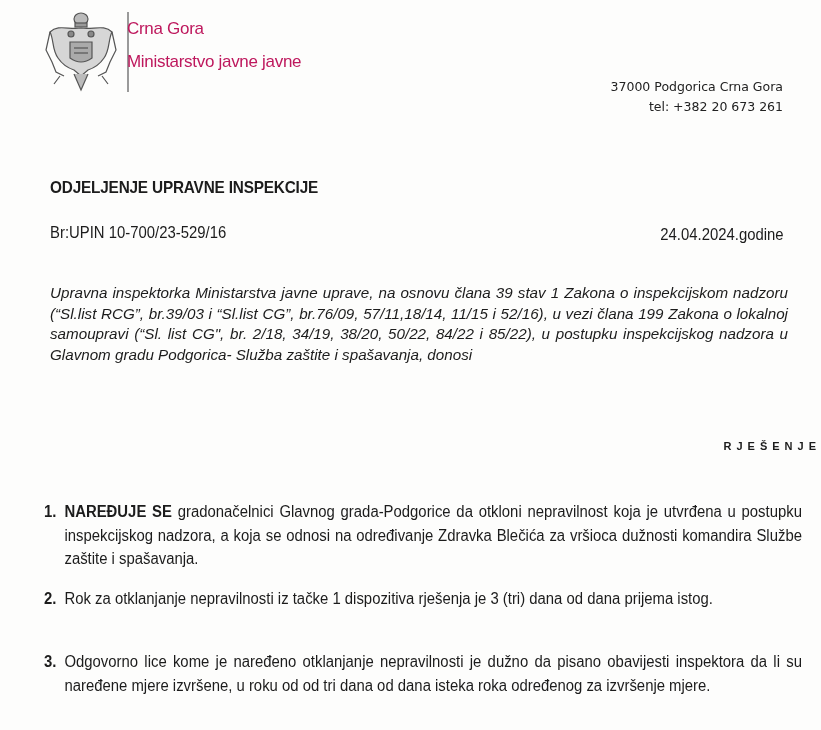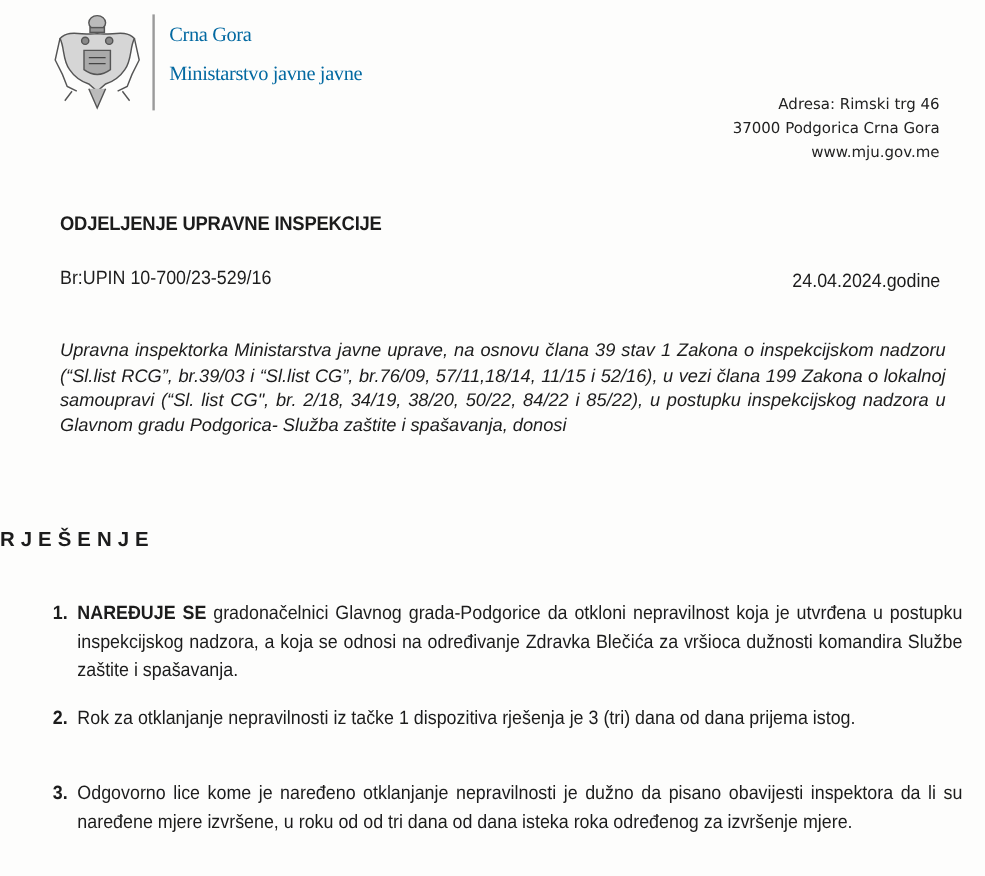--- a/index.html
+++ b/index.html
@@ -3,29 +3,29 @@
 <meta charset="utf-8">
 <style>
   html, body { margin:0; padding:0; }
   body {
     width:821px; height:730px; overflow:hidden; position:relative;
     background:#fdfdfc; color:#1c1c1c;
     font-family:"Liberation Sans", sans-serif;
   }
   .crest { position:absolute; left:44px; top:10px; width:74px; height:84px; }
   .divider { position:absolute; left:127px; top:12px; width:2px; height:80px; background:#9a9a9a; }
-  .org { position:absolute; left:141px; font-family:Liberation Serif, serif; font-size:17px; color:#0369a1; letter-spacing:-0.3px; }
+  .org { position:absolute; left:127px; font-family:Liberation Sans, sans-serif; font-size:17px; color:#be185d; letter-spacing:-0.3px; }
   .org.country { top:19px; }
   .org.ministry { top:52px; }
   .address { position:absolute; right:38px; top:77px; text-align:right; font-family:"DejaVu Sans", sans-serif; font-size:12.5px; line-height:20px; color:#222; }
   .dept { position:absolute; left:50px; top:178px; font-weight:bold; font-size:16.5px; letter-spacing:-0.2px; transform:scaleX(0.93); transform-origin:left; }
   .refno { position:absolute; left:50px; top:224px; font-size:16px; transform:scaleX(0.93); transform-origin:left; }
   .date { position:absolute; right:37px; top:226px; font-size:16px; transform:scaleX(0.93); transform-origin:right; }
   .intro { position:absolute; left:50px; top:283px; width:738px; font-size:15.2px; line-height:20.6px; text-align:justify;font-style:italic; }
-  .title { position:absolute; left:0; width:821px; top:440px; text-align:left; font-weight:bold; font-size:17px; letter-spacing:5px; }
+  .title { position:absolute; left:0; width:821px; top:440px; text-align:right; font-weight:bold; font-size:11px; letter-spacing:5px; }
   .item { position:absolute; left:44px; width:758px; font-size:16px; line-height:23.5px; text-align:justify; transform:scaleX(0.93); transform-origin:left; width:815px; }
   .item .num { font-weight:bold; position:absolute; left:0; top:0; }
   .item .body { display:block; margin-left:22px; }
   .item .lead { font-weight:bold; }
   .item1 { top:500px; }
   .item2 { top:587px; }
   .item3 { top:650px; }
 </style>
 </head>
 <body>
@@ -44,23 +44,22 @@
       <path d="M30 38 L44 38 M30 43 L44 43" stroke="#444"></path>
       <path d="M30 64 L37 80 L44 64" fill="#bbb"></path>
       <path d="M16 66 L10 74 M58 66 L64 74"></path>
     </g>
   </svg>
   <div class="divider"></div>
   <div class="org country">Crna Gora</div>
   <div class="org ministry">Ministarstvo javne javne</div>
 
   <div class="address">
-    <div>Adresa: Rimski trg 46</div>
     <div>37000 Podgorica Crna Gora</div>
-    <div>www.mju.gov.me</div>
+    <div>tel: +382 20 673 261</div>
   </div>
 </div>
 
 <div class="dept">ODJELJENJE UPRAVNE INSPEKCIJE</div>
 <div class="refno">Br:UPIN 10-700/23-529/16</div>
 <div class="date">24.04.2024.godine</div>
 
 <div class="intro">Upravna inspektorka Ministarstva javne uprave, na osnovu člana 39 stav 1 Zakona o inspekcijskom nadzoru (“Sl.list RCG”, br.39/03 i “Sl.list CG”, br.76/09, 57/11,18/14, 11/15 i 52/16), u vezi člana 199 Zakona o lokalnoj samoupravi (“Sl. list CG", br. 2/18, 34/19, 38/20, 50/22, 84/22 i 85/22), u postupku inspekcijskog nadzora u Glavnom gradu Podgorica- Služba zaštite i spašavanja, donosi</div>
 
 <div class="title">RJEŠENJE</div>

